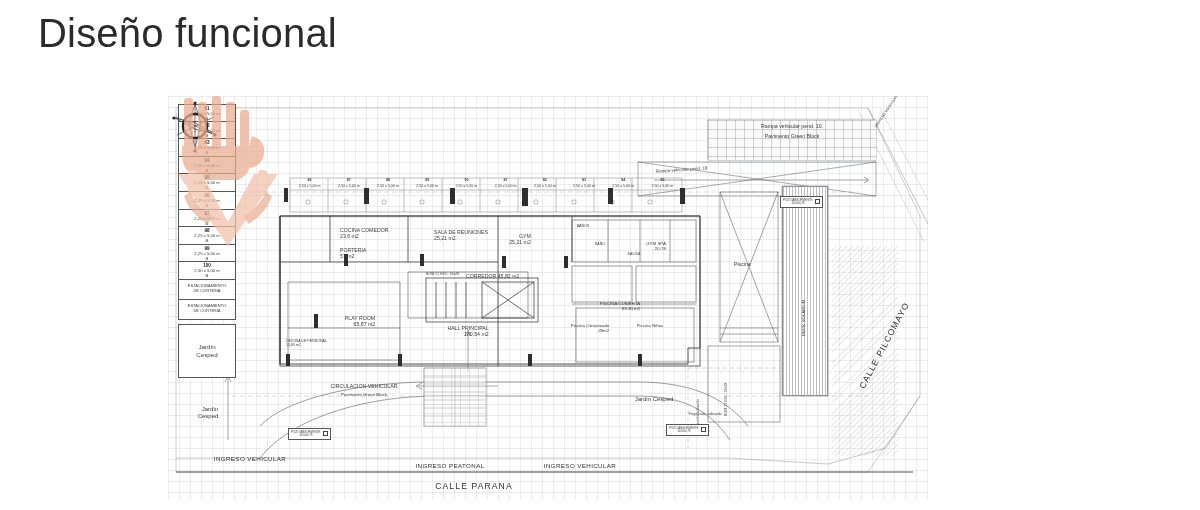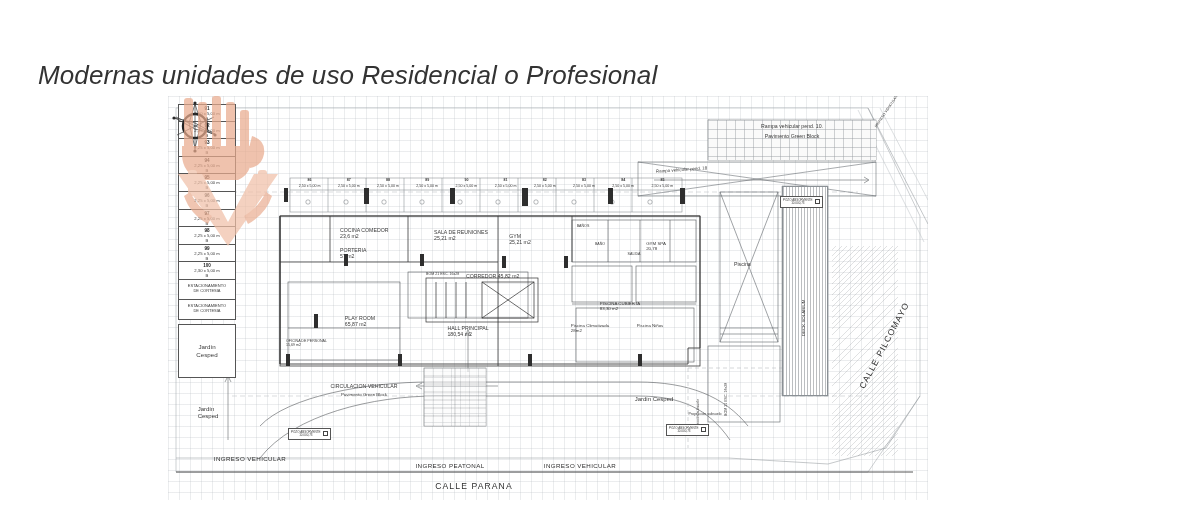--- a/index.html
+++ b/index.html
@@ -53,21 +53,21 @@
   .lyr { position: absolute; }
 
   
   .t {
     position: absolute;
     font-family: "Liberation Sans", sans-serif;
     color: #3a3a3a;
     white-space: nowrap;
     line-height: 1.12;
   }
-  .t.c { text-align: left; transform: translateX(-50%); }
+  .t.c { text-align: right; transform: translateX(-50%); }
   .t5  { font-size: 3.6px; }
   .t6  { font-size: 4.4px; }
   .t7  { font-size: 5.2px; }
   .t8  { font-size: 6px; }
   .rot90  { transform-origin: 0 0; transform: rotate(-90deg); }
 
   
   .stall {
     position: absolute; left: 0; width: 58px;
     border: 0.7px solid #555; border-top: none;
@@ -135,21 +135,21 @@
     width: 120px; height: 150px;
     opacity: 0.72; pointer-events: none;
   }
   #compass { position: absolute; left: 812px; top: 382px; width: 54px; height: 62px; }
 </style>
 </head>
 <body>
 
 <div id="slide">
 
-  <div id="subtitle">Modernas unidades de uso Residencial o Profesional</div>
+  <div id="title">Diseño funcional</div>
 
   <div id="plan">
     <div id="plan-grid"></div>
 
     <svg width="760" height="404">
       <g stroke="#6d7276" stroke-width="0.5" fill="none">
 
         <path d="M8,12 L700,12 L752,120 L752,300 L700,376 L8,376 Z" stroke="#9aa0a5"></path>
 
         <path d="M700,12 L760,128" stroke="#8a9095"></path>

